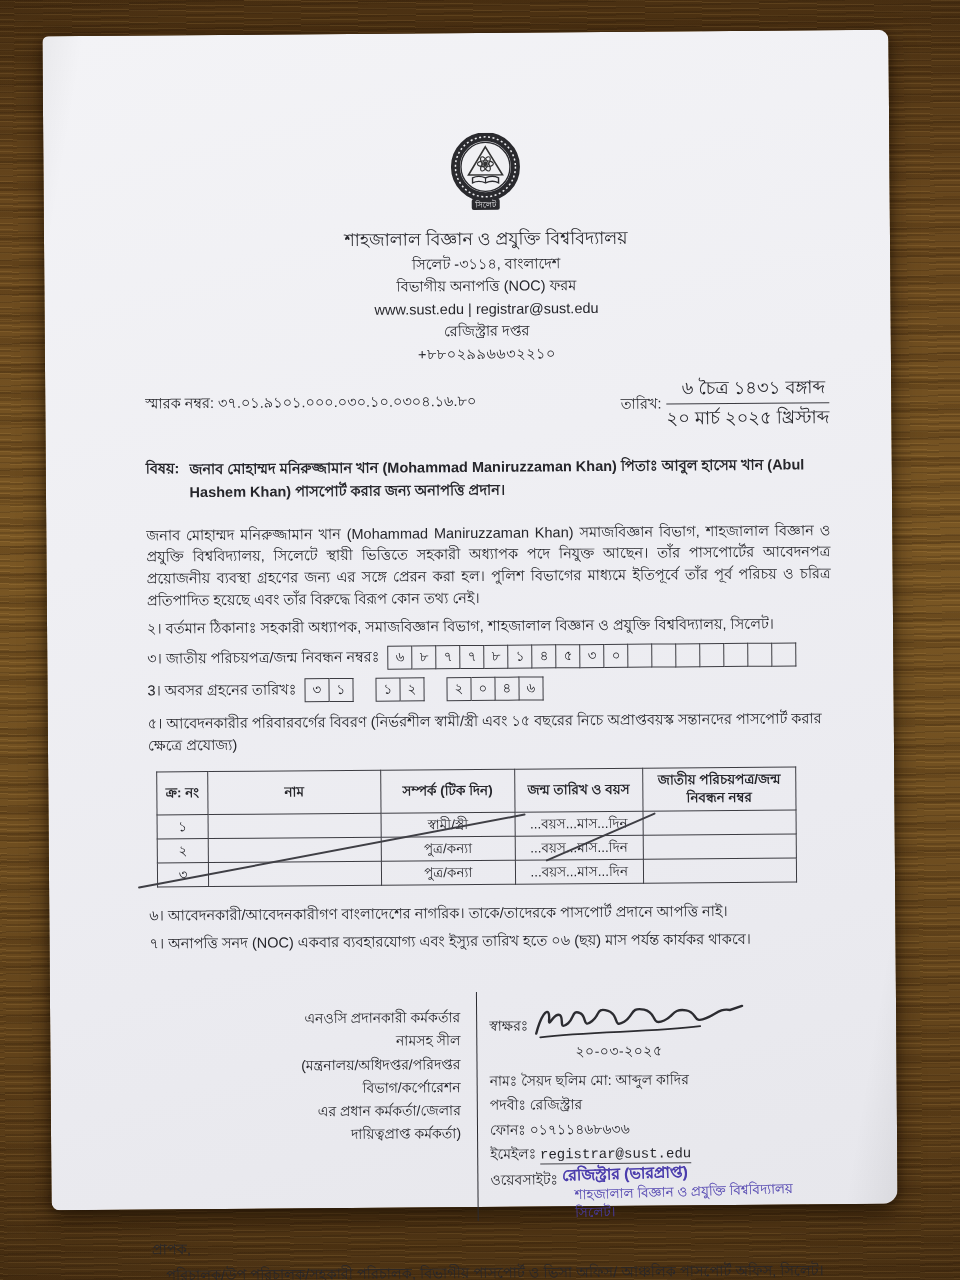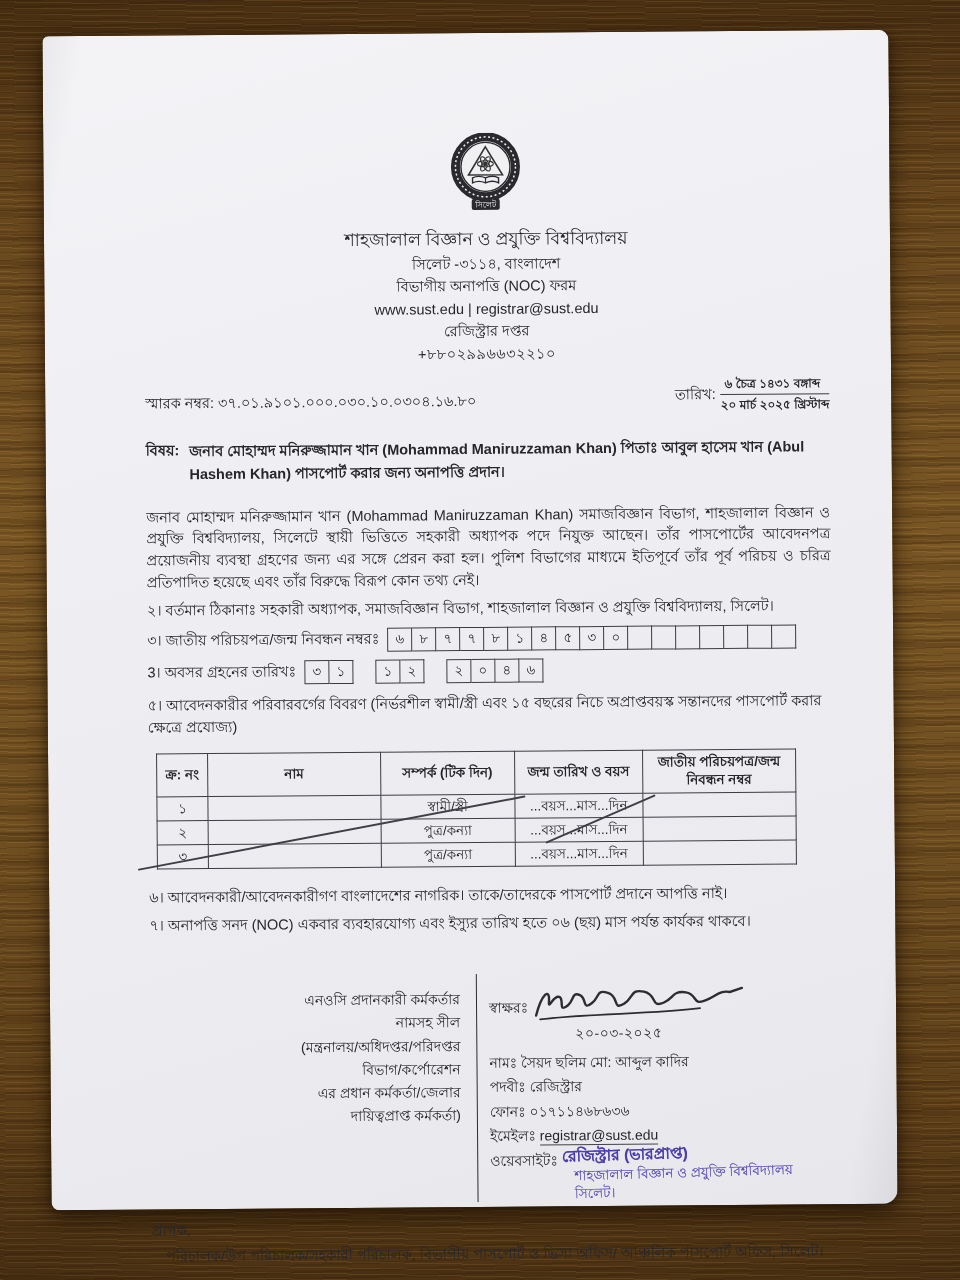--- a/index.html
+++ b/index.html
@@ -33,21 +33,21 @@
   
   .logo-wrap{text-align:center;margin-bottom:6px;}
   .hdr{text-align:center;}
   .hdr .l1{font-size:17.5px;}
   .hdr div{line-height:1.55;}
   .hdr .phone{letter-spacing:.5px;}
 
   
   .memo-row{display:flex;justify-content:space-between;align-items:flex-start;margin-top:26px;}
   .date-wrap{display:flex;gap:5px;align-items:center;margin-top:-14px;}
-  .date-stack{text-align:left;font-size:12px;font-weight:bold;}
+  .date-stack{text-align:right;font-size:18px;}
   .date-stack .top{border-bottom:1.2px solid #3c3c42;padding:0 4px 1px;}
   .date-stack .bot{padding-top:1px;}
 
   
   .subject{display:flex;gap:10px;margin-top:22px;font-weight:bold;}
   .subject .txt div{line-height:1.6;}
 
   .para{margin-top:20px;text-align:justify;}
   .item{margin-top:6px;}
 
@@ -77,21 +77,21 @@
   
   .sig-section{display:flex;margin-top:40px;}
   .sig-left{
     width:310px;text-align:right;padding:14px 16px 18px 0;
     border-right:1.6px solid #2b2b30;line-height:1.65;font-size:14px;
   }
   .sig-right{flex:1;padding:6px 0 0 12px;position:relative;line-height:1.75;font-size:14px;}
   .sign-row{display:flex;align-items:flex-end;gap:2px;}
   .sig-svg{margin-bottom:-6px;}
   .sign-date{margin:2px 0 4px 86px;letter-spacing:.5px;}
-  .email-val{border-bottom:1.4px solid #44444a;padding-bottom:1px;}
+  .email-val{border-bottom:1.4px solid #44444a;padding-bottom:1px;font-family:Liberation Mono, monospace;}
   .website-row{display:flex;gap:4px;align-items:flex-start;}
   .stamp{
     color:#4b3dad;transform:rotate(-1.2deg);margin-top:-4px;line-height:1.35;
     text-shadow:0 0 .6px rgba(75,61,173,.55);
   }
   .stamp .s1{font-weight:bold;font-size:15.5px;margin-left:0;}
   .stamp .s2{font-size:13.5px;opacity:.88;margin-left:12px;}
   .stamp .s3{font-size:13.5px;opacity:.82;margin-left:12px;}
 
   .footer{margin-top:16px;}

